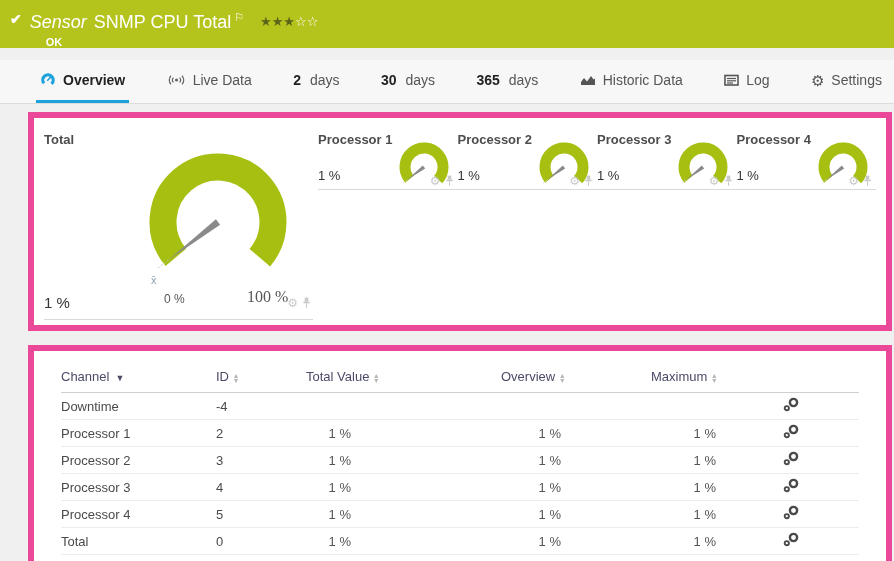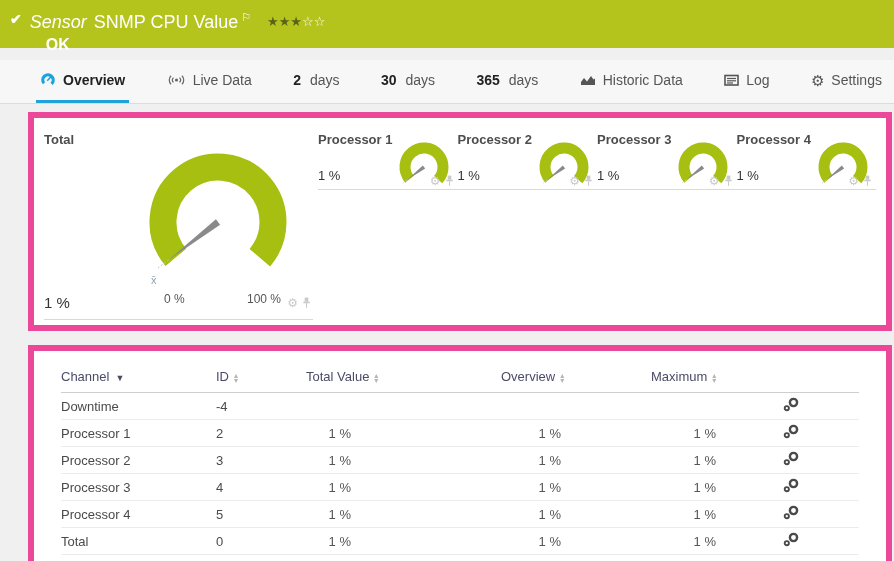--- a/index.html
+++ b/index.html
@@ -15,21 +15,21 @@
     background:#b5c31d; color:#fff; display:flex; align-items:flex-start;
     padding:7px 0 0 10px;
   }
   .check { font-size:14px; font-weight:bold; margin:4px 8px 0 0; }
   .title-line { font-size:18px; line-height:20px; white-space:nowrap; }
   .title-line .kind { font-style:italic; margin-right:7px; }
   .flag { font-size:11px; vertical-align:super; margin-left:3px; }
   .stars { margin-left:16px; font-size:13px; letter-spacing:0px; vertical-align:2px; }
   .stars .filled { color:#59631a; }
   .stars .empty  { color:#ffffff; }
-  .status { font-size:16px; font-weight:bold; margin:4px 0 0 16px; }
+  .status { font-size:11px; font-weight:bold; margin:4px 0 0 16px; }
 
   
   .tabsbar {
     position:absolute; top:60px; left:0; width:894px; height:44px;
     background:#f7f7f7; border-bottom:1px solid #dcdcdc;
     display:flex; justify-content:space-between; align-items:stretch;
     padding:0 8px 0 36px;
     text-align:right;
   }
   .tab {
@@ -50,21 +50,21 @@
 
   
   .big-tile  { width:270px; height:192px; border-bottom:1px solid #d9d9d9; position:relative; margin-right:5px; }
   .small-tile{ width:140px; height:62px;  border-bottom:1px solid #d9d9d9; position:relative; }
   .g-title { font-size:13px; font-weight:600; color:#4d4d4d; padding:4px 0 0 0; }
   .big-svg   { position:absolute; left:94px; top:14px; }
   .small-svg { position:absolute; left:78px; top:11px; }
   .g-value-big { position:absolute; left:0; bottom:8px;  font-size:15px; color:#333; }
   .g-value     { position:absolute; left:0; bottom:6px;  font-size:13px; color:#333; }
   .g-min { position:absolute; left:120px; bottom:13px; font-size:12px; color:#555; }
-  .g-max { position:absolute; left:203px; bottom:13px; font-size:12px; color:#555; }
+  .g-max { position:absolute; left:203px; bottom:13px; font-size:16px; color:#555;font-family:Liberation Serif, serif; }
   .tile-icons { position:absolute; display:flex; align-items:center; gap:4px; color:#c9c9c9; }
   .big-tile  .tile-icons { right:2px; bottom:10px; }
   .small-tile .tile-icons{ right:4px; bottom:2px; }
   .tile-icons .gear-glyph { font-size:12px; line-height:1; cursor:pointer; }
 
   
   .trow {
     display:grid; grid-template-columns:155px 90px 145px 165px 155px 1fr;
     align-items:center; height:27px; border-bottom:1px solid #ececec;
     font-size:13px; color:#4a4a4a;
@@ -103,21 +103,21 @@
       <circle cx="10.5" cy="5.5" r="3.6" fill="none" stroke="#4a4a4a" stroke-width="2.4"></circle>
       <circle cx="3.8" cy="11.2" r="2.1" fill="none" stroke="#4a4a4a" stroke-width="1.9"></circle>
     </g>
   </defs>
 </svg>
 
 <header class="titlebar">
   <span class="check">✔</span>
   <div>
     <div class="title-line">
-      <span class="kind">Sensor</span><span>SNMP CPU Value</span><span class="flag">⚐</span><span class="stars"><span class="filled">★★★</span><span class="empty">☆☆</span></span>
+      <span class="kind">Sensor</span><span>SNMP CPU Total</span><span class="flag">⚐</span><span class="stars"><span class="filled">★★★</span><span class="empty">☆☆</span></span>
     </div>
     <div class="status">OK</div>
   </div>
 </header>
 
 <nav class="tabsbar">
   <div class="tab active">
     <svg viewBox="0 0 16 16" width="16" height="16">
       <circle cx="8" cy="8" r="5.2" fill="none" stroke="#1ea2dc" stroke-width="3.2" stroke-dasharray="23.6 32.7" transform="rotate(140 8 8)"></circle>
       <line x1="7.2" y1="8.8" x2="11.2" y2="4.6" stroke="#1ea2dc" stroke-width="1.6"></line>

